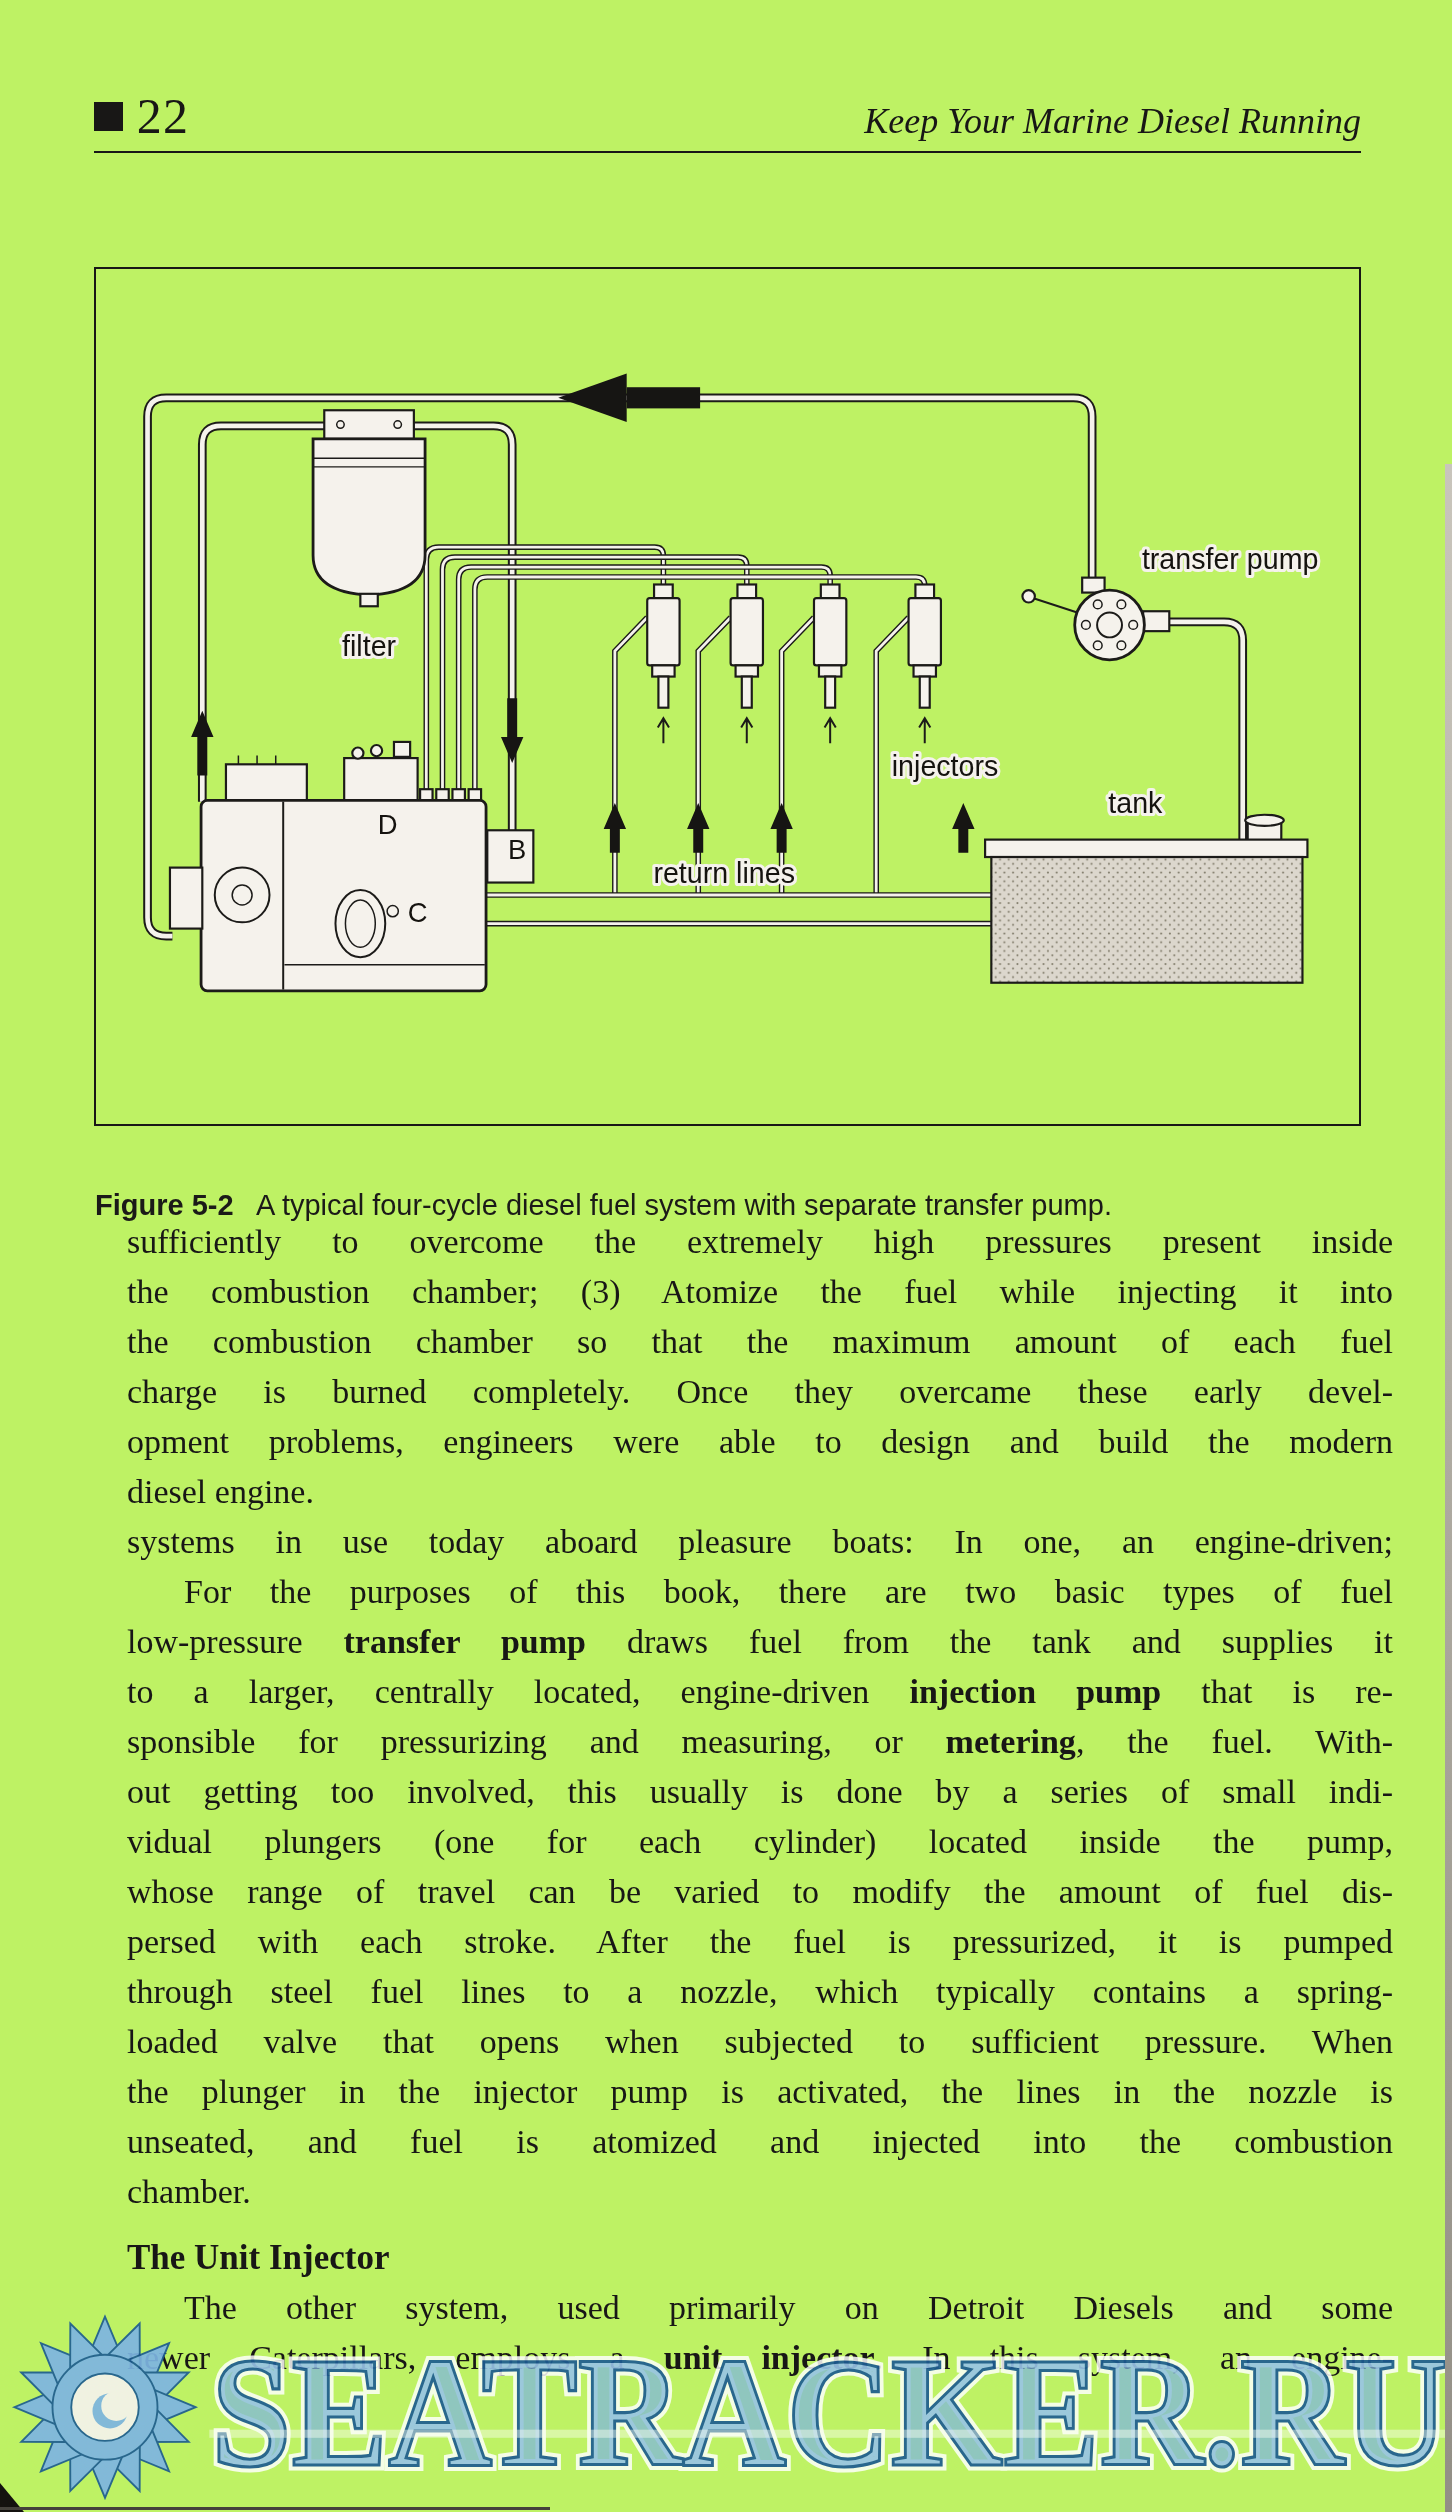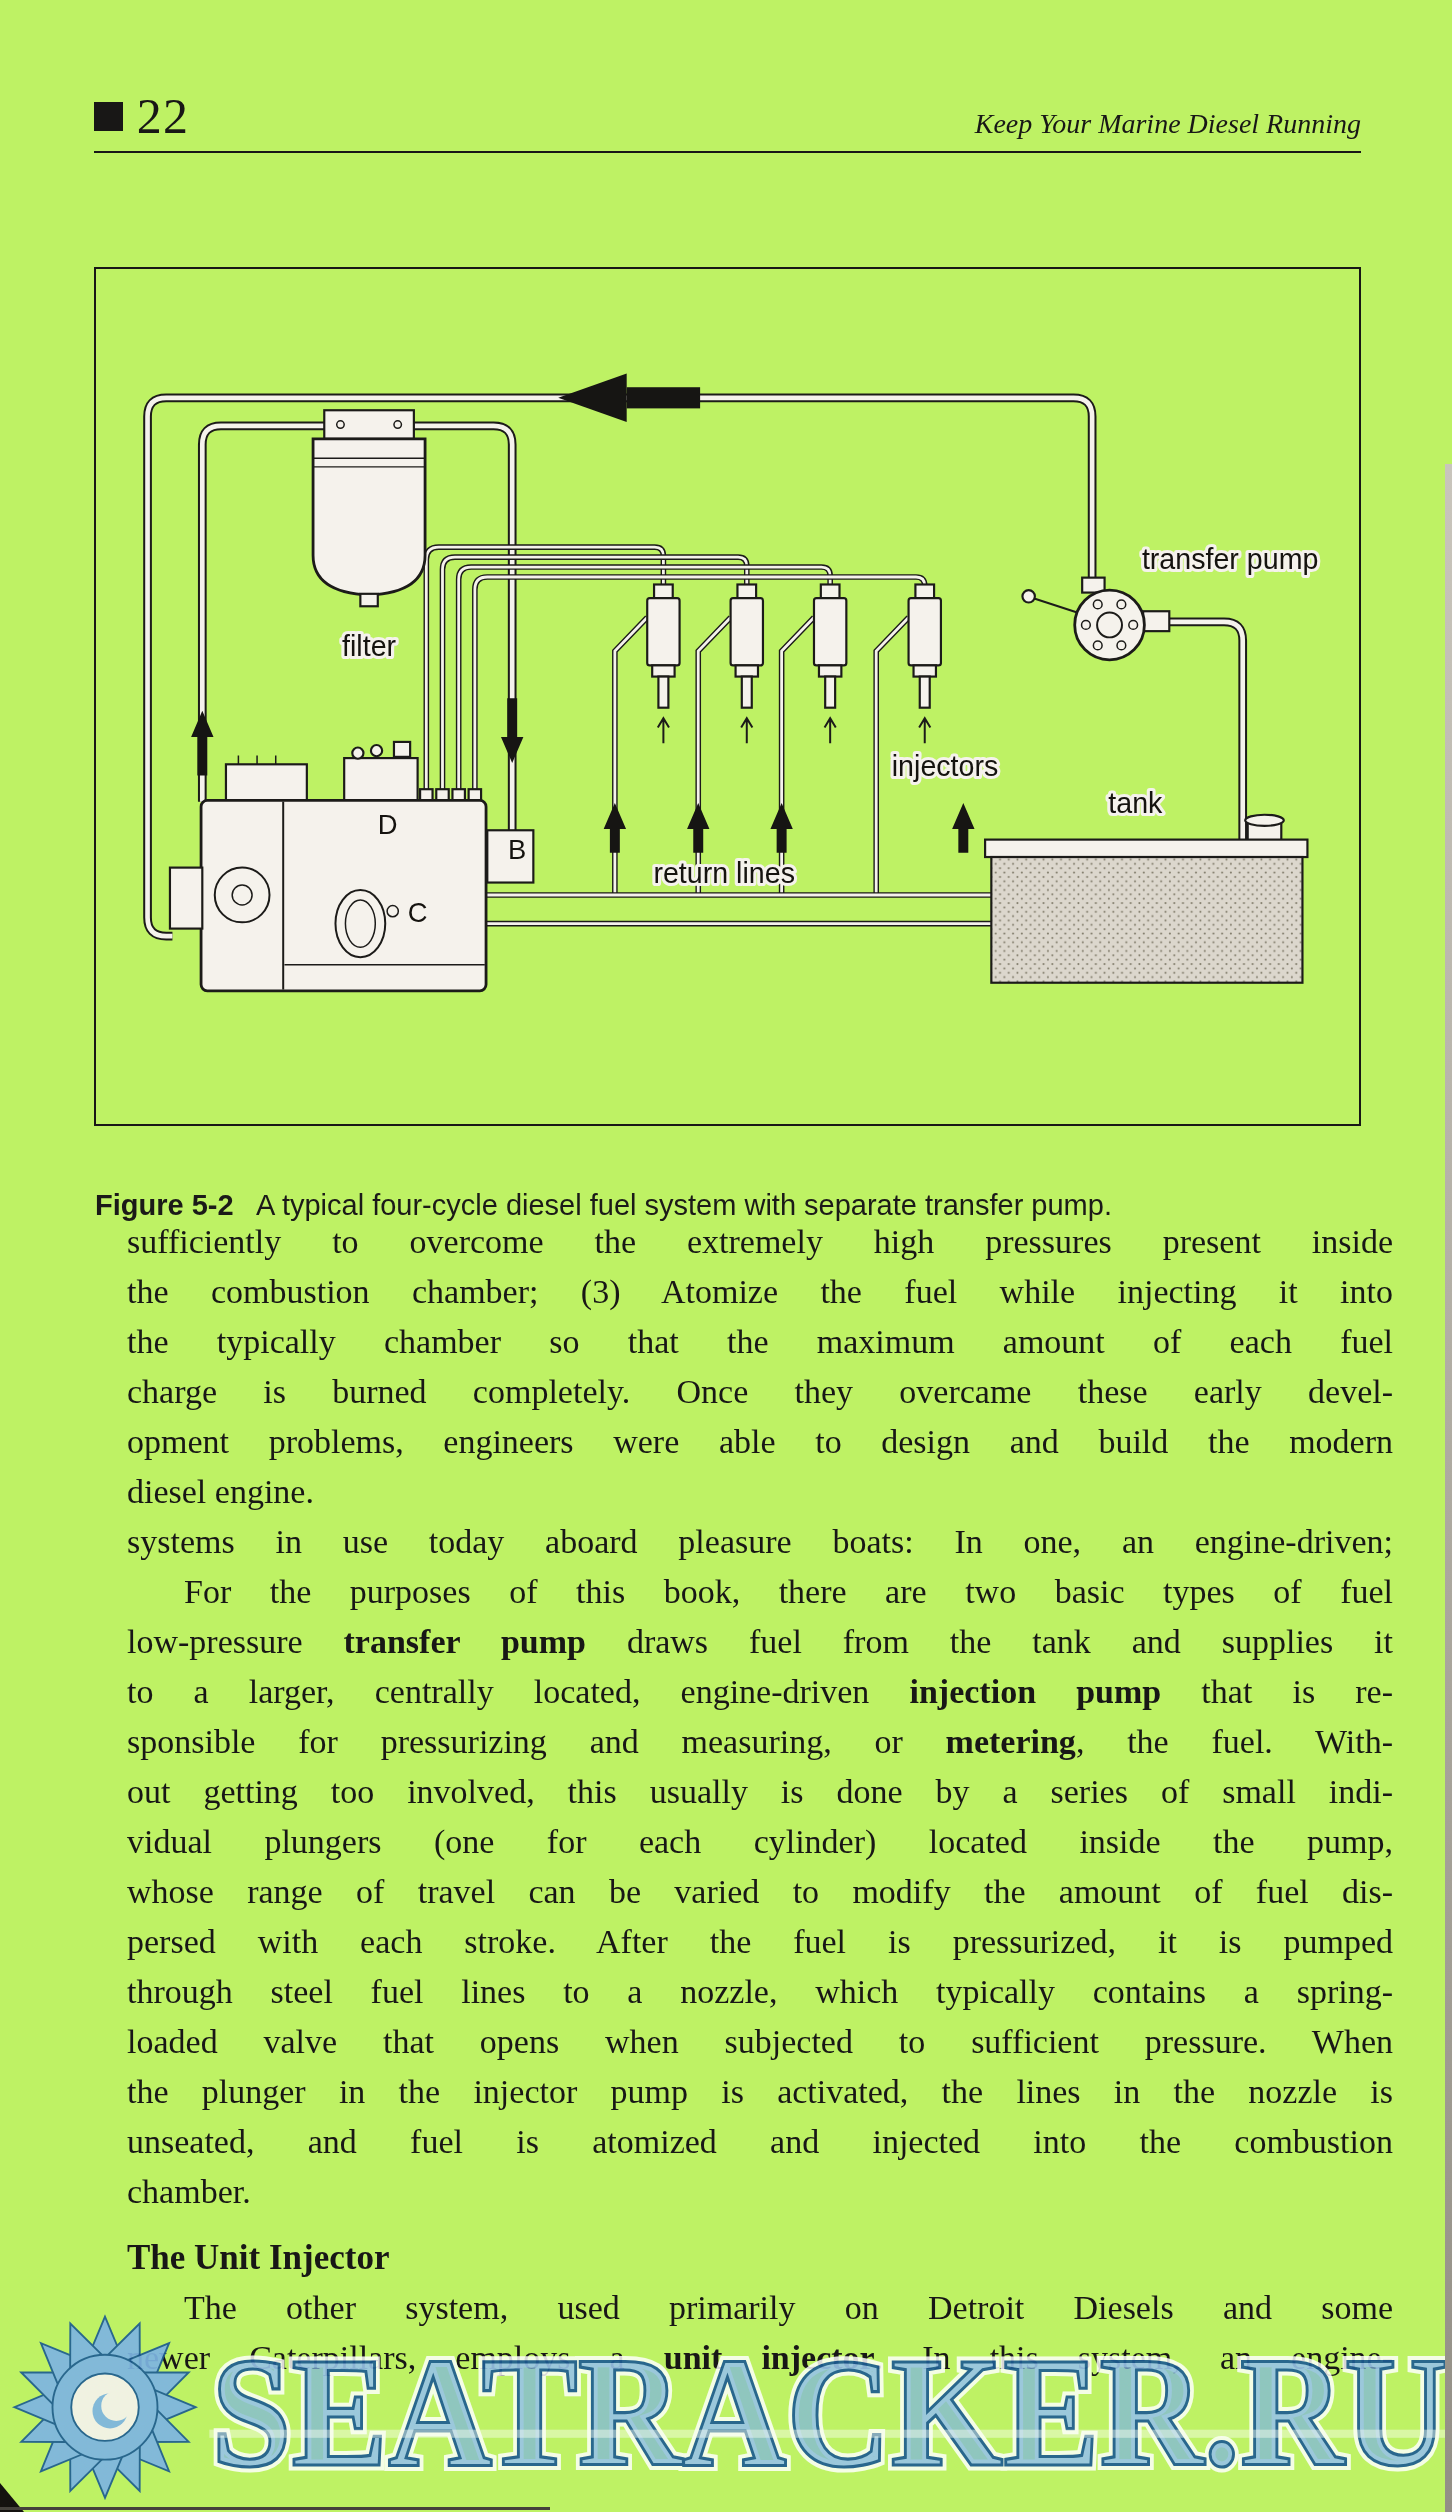--- a/index.html
+++ b/index.html
@@ -10,21 +10,21 @@
   }
 
   
   .header {
     position:absolute; left:94px; top:91px; width:1267px;
     display:flex; align-items:baseline;
     border-bottom:2.5px solid #181716; padding-bottom:10px;
   }
   .pagenum-square { width:29px; height:29px; background:#181716; align-self:center; margin-right:13.7px; }
   .pagenum { font-size:50px; line-height:1; letter-spacing:1.2px; }
-  .running-title { margin-left:auto; font-style:italic; font-size:28px; line-height:1; }
+  .running-title { margin-left:auto; font-style:italic; font-size:36px; line-height:1; }
 
   
   .figure-box {
     position:absolute; left:94px; top:267px; width:1263px; height:855px;
     border:2.5px solid #181716;
   }
   svg.diagram { position:absolute; left:0; top:0; }
 
   .po  { fill:none; stroke:#1c1b19; stroke-width:14; }
   .pi  { fill:none; stroke:#f5f2ec; stroke-width:7.5; }
@@ -260,21 +260,21 @@
     </svg>
   </div>
 
   <div class="caption">
     <span class="cap-label">Figure 5-2</span><span>A typical four-cycle diesel fuel system with separate transfer pump.</span>
   </div>
 
   <div class="body-text">
     <div class="line">sufficiently to overcome the extremely high pressures present inside</div>
     <div class="line">the combustion chamber; (3) Atomize the fuel while injecting it into</div>
-    <div class="line">the typically chamber so that the maximum amount of each fuel</div>
+    <div class="line">the combustion chamber so that the maximum amount of each fuel</div>
     <div class="line">charge is burned completely. Once they overcame these early devel-</div>
     <div class="line">opment problems, engineers were able to design and build the modern</div>
     <div class="line end">diesel engine.</div>
 
     <div class="line">systems in use today aboard pleasure boats: In one, an engine-driven;</div>
     <div class="line indent">For the purposes of this book, there are two basic types of fuel</div>
     <div class="line"><span>low-pressure </span><span class="b">transfer pump</span><span> draws fuel from the tank and supplies it</span></div>
     <div class="line"><span>to a larger, centrally located, engine-driven </span><span class="b">injection pump</span><span> that is re-</span></div>
     <div class="line"><span>sponsible for pressurizing and measuring, or </span><span class="b">metering</span><span>, the fuel. With-</span></div>
     <div class="line">out getting too involved, this usually is done by a series of small indi-</div>

